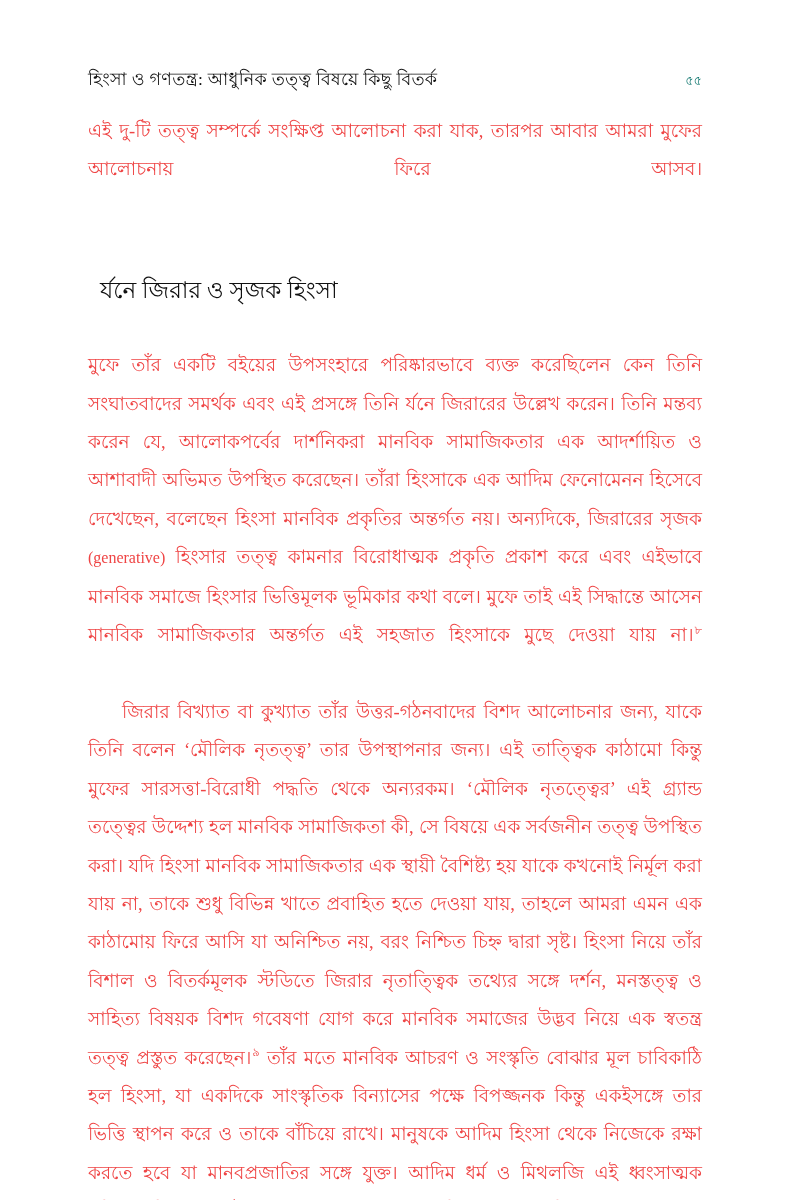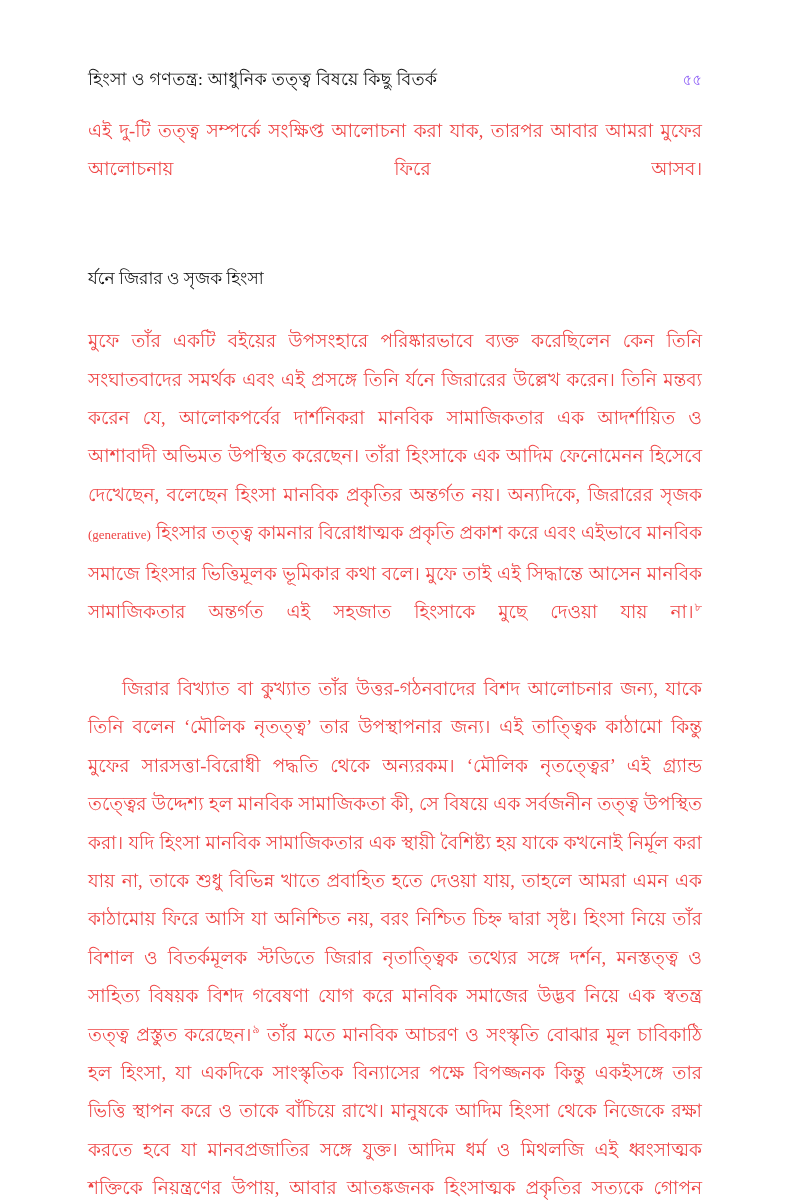--- a/index.html
+++ b/index.html
@@ -34,22 +34,22 @@
     align-items: baseline;
     justify-content: space-between;
   }
   .runhead-title {
     font-size: 17.5px;
     letter-spacing: 0.3px;
     white-space: nowrap;
     color: #111;
   }
   .runhead-folio {
-    font-size: 15px;
-    color: #8b5cf6;
+    font-size: 13px;
+    color: #0f766e;
   }
 
   
   .textblock {
     position: absolute;
     top: 112px;
     left: 88px;
     width: 614px;
   }
 
@@ -64,34 +64,34 @@
   }
   p.para.indent {
     text-indent: 34px;
   }
   p.para.flush {
     text-indent: 0;
   }
 
   
   h2.section-heading {
-    margin: 0;
-    font-size: 17px;
+    margin: 12px;
+    font-size: 23px;
     font-weight: 400;
     line-height: 34px;
     color: #101010;
     text-align: left;
   }
   .gap-before-heading { height: 35px; }
   .gap-after-heading  { height: 26px; }
 
   
   .latin {
     font-family: "Liberation Serif", "DejaVu Serif", serif;
-    font-size: 13px;
+    font-size: 16px;
   }
   sup.fn {
     font-size: 11.5px;
     vertical-align: super;
     line-height: 0;
     padding-left: 1px;
   }
   
   p.para::after {
     content: "";

